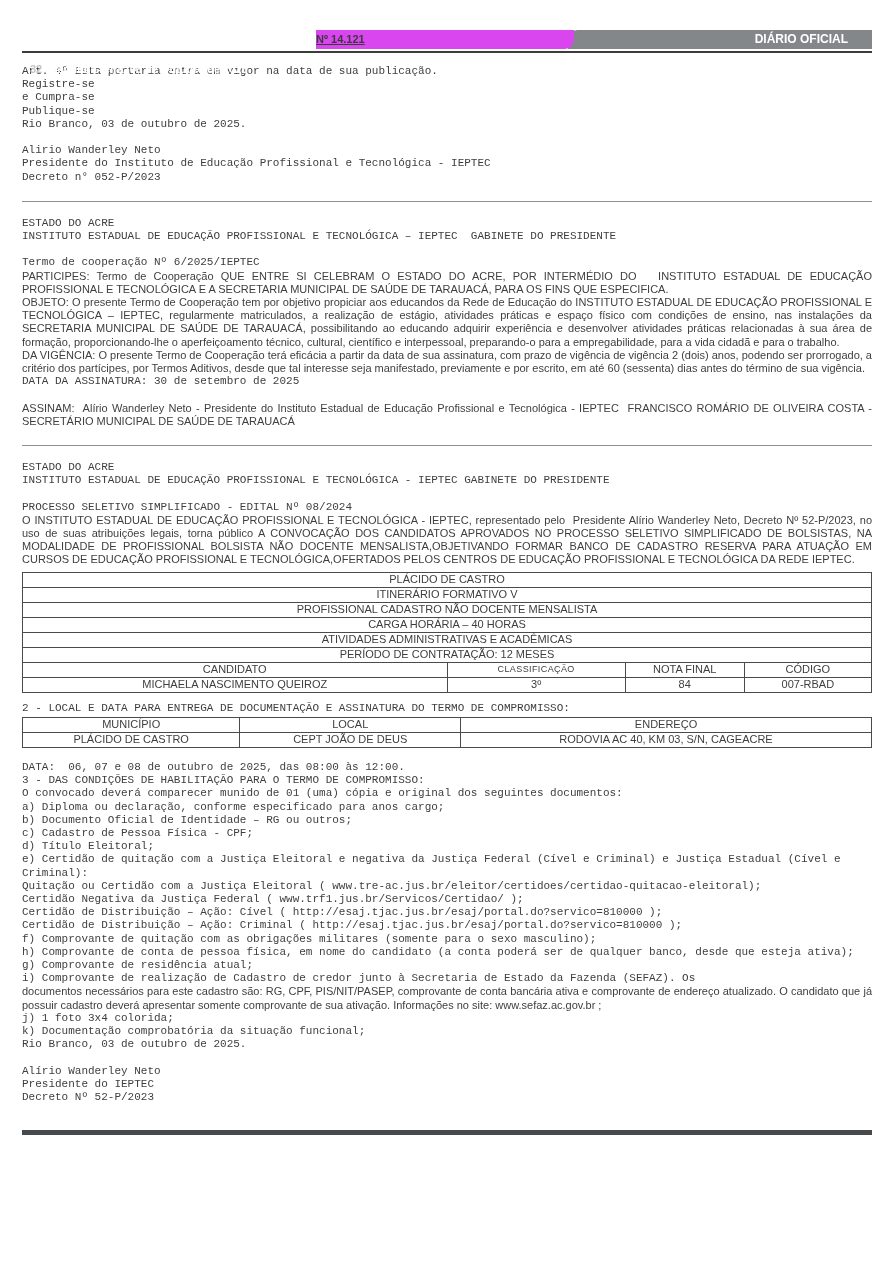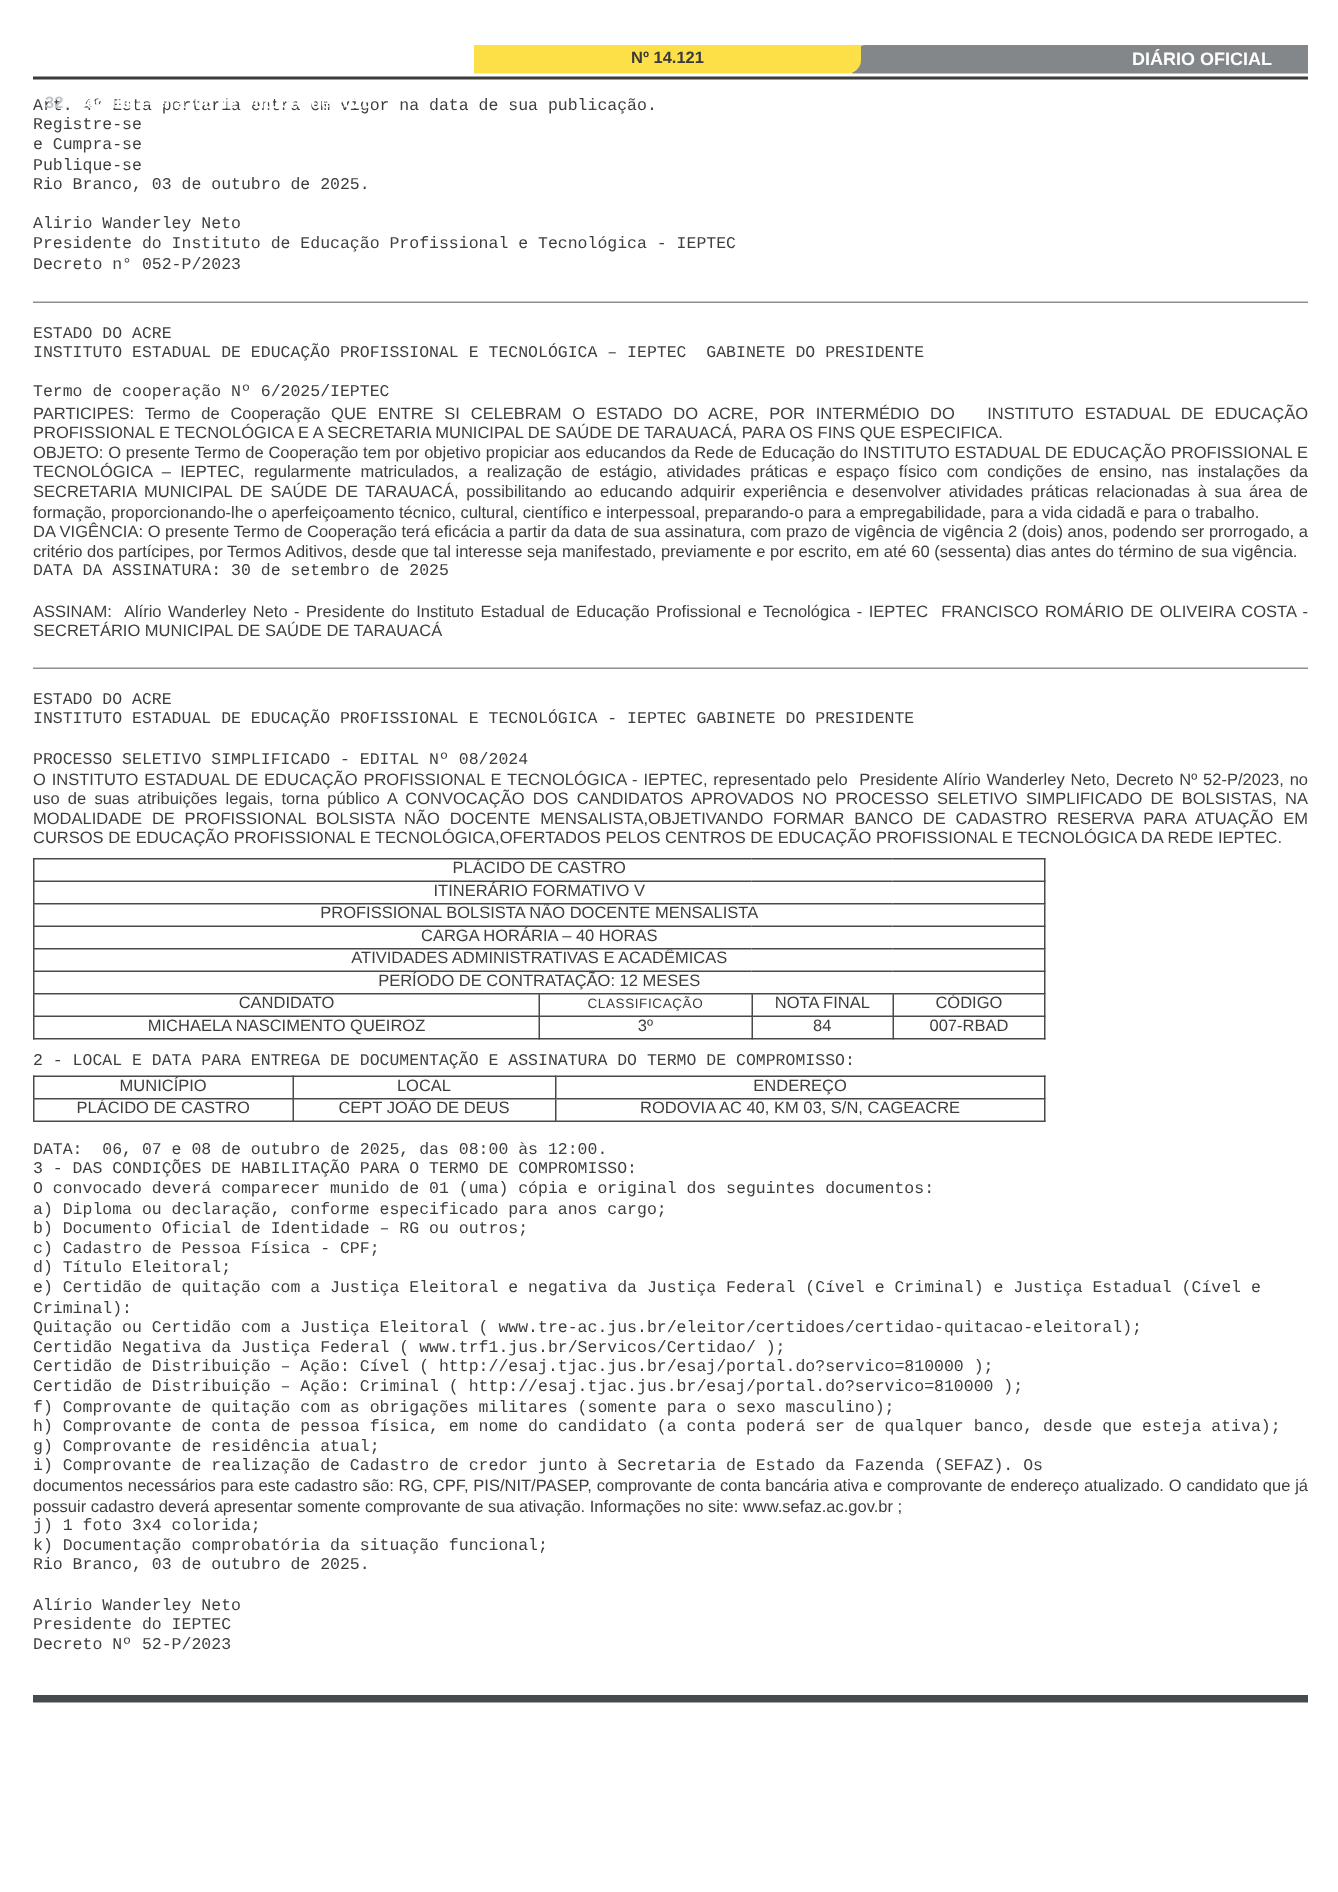--- a/index.html
+++ b/index.html
@@ -14,41 +14,41 @@
   
   .masthead { display:flex; height:19px; width:850px; }
   .tab { display:flex; align-items:center; }
   .tab-left {
     width:300px; background:#84878a; color:#ffffff;
     border-radius:0 9px 9px 0; padding:0 10px 0 8px;
     font-weight:bold; font-size:11px; position:relative; z-index:2;margin-top:40px;
   }
   .tab-left .pagenum { color:#c3c6c8; margin-right:8px; }
   .tab-mid {
-    width:258px; background:#fde047; color:#3a3a3a;
+    width:258px; background:#d946ef; color:#3a3a3a;
     margin-left:-6px; border-radius:0 0 9px 0;
-    justify-content:center; font-weight:bold; font-size:11px; z-index:1;
+    justify-content:flex-start; font-weight:bold; font-size:11px; z-index:1;text-decoration:underline;
   }
   .tab-right {
     flex:1; background:#84878a; color:#ffffff;
     margin-left:-6px; border-radius:9px 0 0 0;
     justify-content:flex-end; padding-right:24px;
     font-weight:bold; font-size:12px;
   }
   .rule-dark { height:2px; background:#3c3c3c; width:850px; margin-top:2px; margin-bottom:12px; }
 
   
   section { width:850px; }
   .tline { min-height:13.2px; white-space:pre-wrap;font-family:Liberation Mono, monospace; }
   .para { text-align:justify; white-space:pre-wrap; }
   .blank { min-height:13.2px; }
   hr.sep { border:none; border-top:1px solid #8f8f8f; width:850px; margin:17px 0 15px 0; }
 
   
-  table { width:675px; border-collapse:collapse; table-layout:fixed; margin:5px 0 9px 0; }
+  table { width:850px; border-collapse:collapse; table-layout:fixed; margin:5px 0 9px 0; }
   td { border:1px solid #4a4a4a; text-align:center; padding:0 2px; height:15px;
        font-size:11px; line-height:13px; overflow:hidden; white-space:nowrap; }
   td.small-caps-hdr { font-size:9px; letter-spacing:0.4px; }
   table.t2 { margin:2px 0 0 0; }
 
   .rule-bottom { height:5px; background:#474a4c; width:850px; margin-top:26px; }
 </style>
 </head>
 <body>
 
@@ -118,21 +118,21 @@
           <col style="width:15%">
         </colgroup>
       <tbody>
         <tr>
             <td colspan="4">PLÁCIDO DE CASTRO</td>
           </tr>
         <tr>
             <td colspan="4">ITINERÁRIO FORMATIVO V</td>
           </tr>
         <tr>
-            <td colspan="4">PROFISSIONAL BOLSISTA NÃO DOCENTE MENSALISTA</td>
+            <td colspan="4">PROFISSIONAL CADASTRO NÃO DOCENTE MENSALISTA</td>
           </tr>
         <tr>
             <td colspan="4">CARGA HORÁRIA – 40 HORAS</td>
           </tr>
         <tr>
             <td colspan="4">ATIVIDADES ADMINISTRATIVAS E ACADÊMICAS</td>
           </tr>
         <tr>
             <td colspan="4">PERÍODO DE CONTRATAÇÃO: 12 MESES</td>
           </tr>

